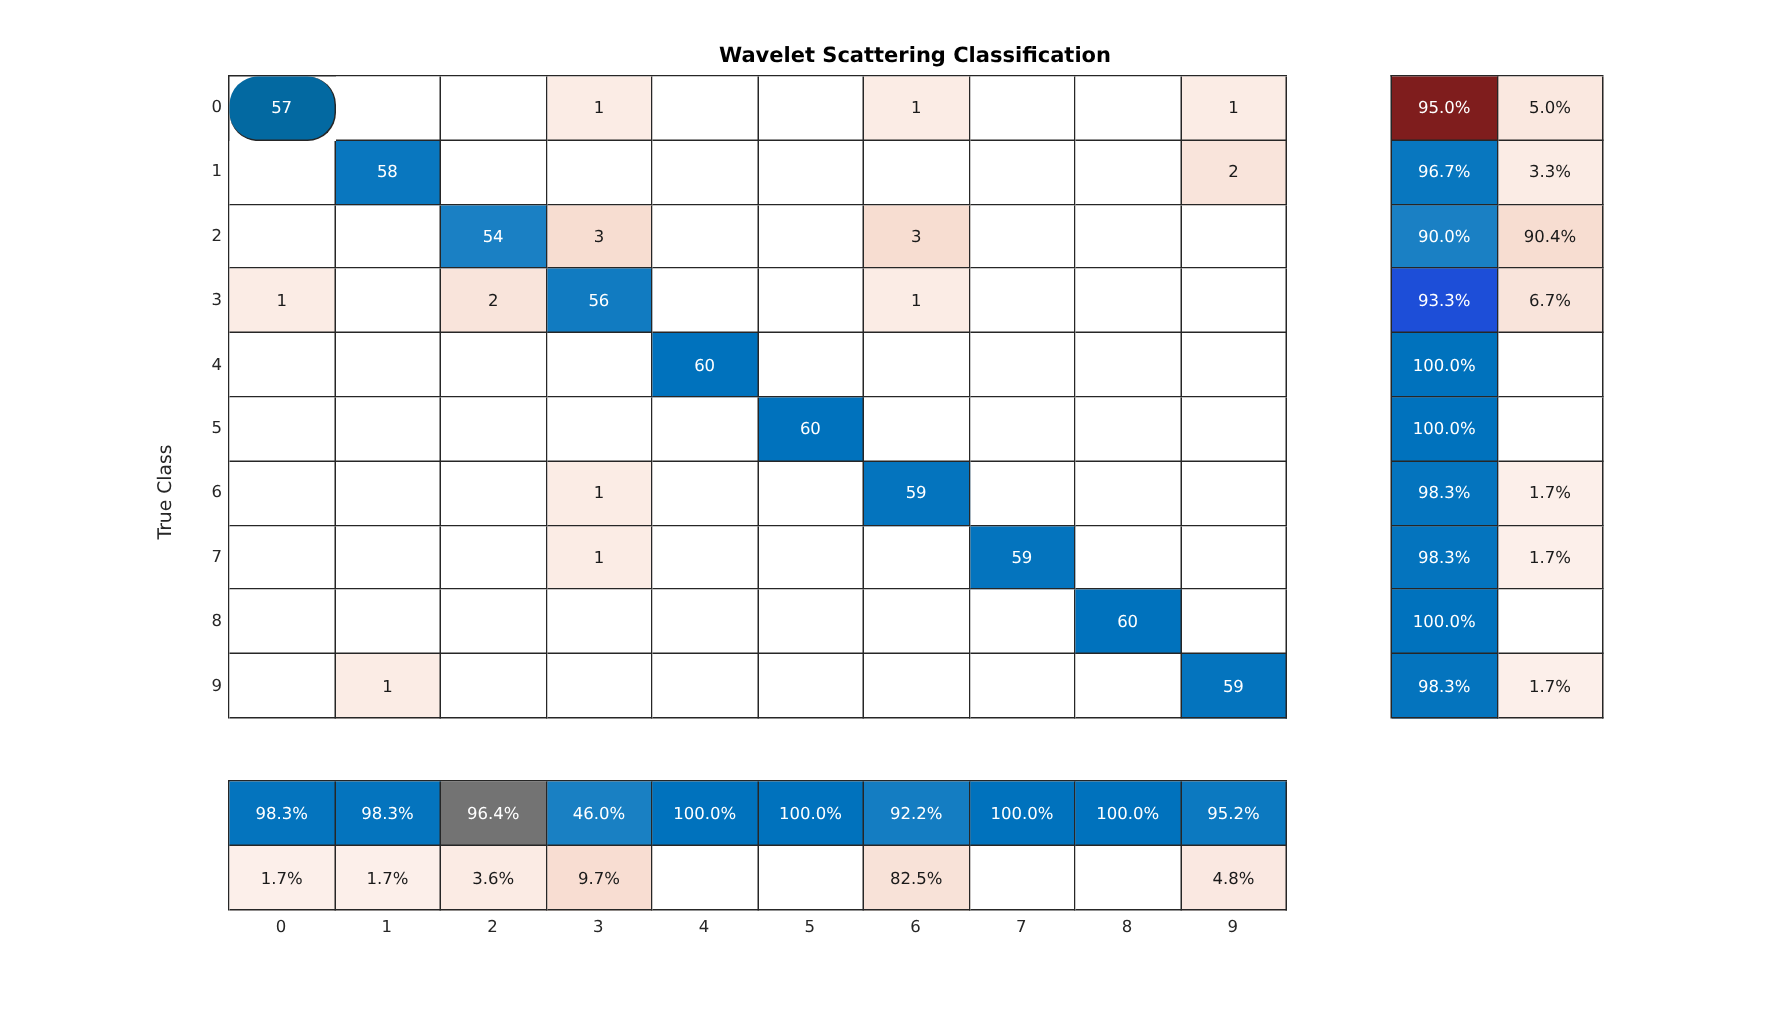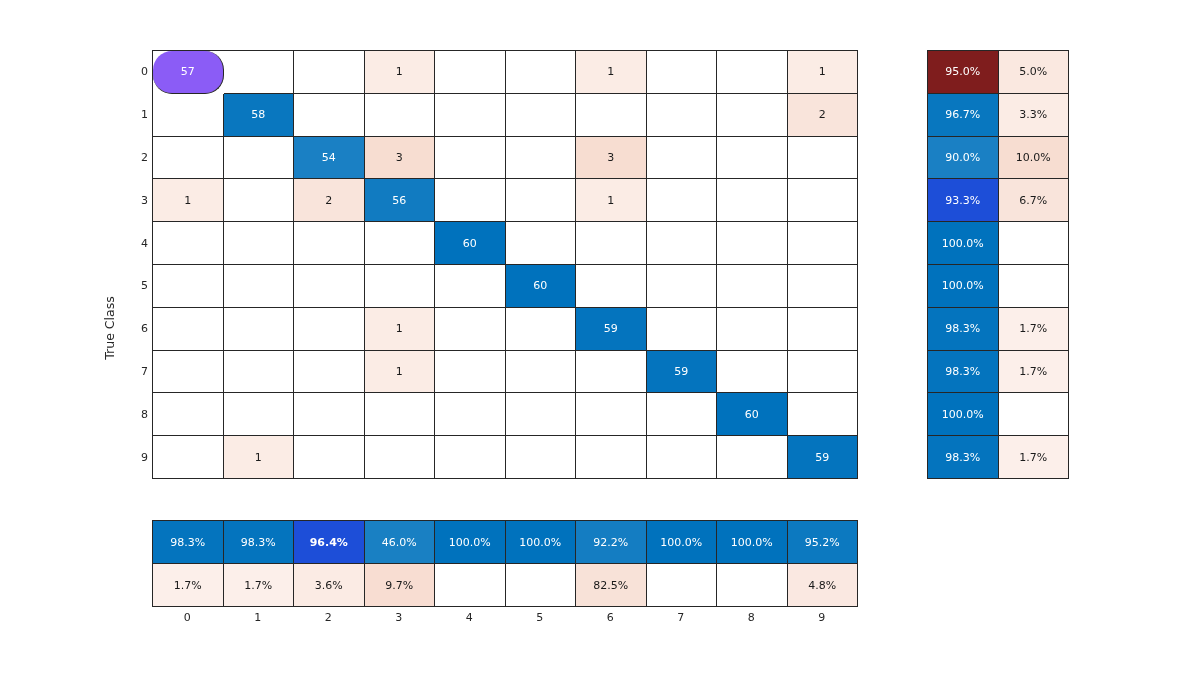--- a/index.html
+++ b/index.html
@@ -74,23 +74,24 @@
     left: 110px;
     top: 328px;
     transform: translate(-50%, -50%) rotate(-90deg);
     white-space: nowrap;
   }
 </style>
 </head>
 <body>
 
 <div class="fig">
+  <div class="chart-title">Wavelet Scattering Classification</div>
 
   <div class="grid" id="main-grid">
-      <div class="cell" style="background: #8b5cf6; color: rgb(255, 255, 255); border-radius: 19px;">57</div>
+      <div class="cell" style="background: #0369a1; color: rgb(255, 255, 255); border-radius: 19px;">57</div>
       <div class="cell" style="background: rgb(255, 255, 255);"></div>
       <div class="cell" style="background: rgb(255, 255, 255);"></div>
       <div class="cell" style="background: rgb(251, 236, 229); color: rgb(26, 26, 26);">1</div>
       <div class="cell" style="background: rgb(255, 255, 255);"></div>
       <div class="cell" style="background: rgb(255, 255, 255);"></div>
       <div class="cell" style="background: rgb(251, 236, 229); color: rgb(26, 26, 26);">1</div>
       <div class="cell" style="background: rgb(255, 255, 255);"></div>
       <div class="cell" style="background: rgb(255, 255, 255);"></div>
       <div class="cell" style="background: rgb(251, 236, 229); color: rgb(26, 26, 26);">1</div>
       <div class="cell" style="background: rgb(255, 255, 255);"></div>
@@ -183,40 +184,40 @@
       <div class="cell" style="background: rgb(255, 255, 255);"></div>
       <div class="cell" style="background: rgb(255, 255, 255);"></div>
       <div class="cell" style="background: rgb(4, 116, 190); color: rgb(255, 255, 255);">59</div>
     </div>
   <div class="grid" id="row-summary">
       <div class="cell" style="background: #7f1d1d; color: rgb(255, 255, 255);">95.0%</div>
       <div class="cell" style="background: rgb(250, 232, 224); color: rgb(26, 26, 26);">5.0%</div>
       <div class="cell" style="background: rgb(8, 119, 191); color: rgb(255, 255, 255);">96.7%</div>
       <div class="cell" style="background: rgb(251, 236, 229); color: rgb(26, 26, 26);">3.3%</div>
       <div class="cell" style="background: rgb(26, 128, 196); color: rgb(255, 255, 255);">90.0%</div>
-      <div class="cell" style="background: rgb(247, 221, 209); color: rgb(26, 26, 26);">10.0%</div>
+      <div class="cell" style="background: rgb(247, 221, 209); color: rgb(26, 26, 26);">90.4%</div>
       <div class="cell" style="background: #1d4ed8; color: rgb(255, 255, 255);">93.3%</div>
       <div class="cell" style="background: rgb(249, 228, 219); color: rgb(26, 26, 26);">6.7%</div>
       <div class="cell" style="background: rgb(0, 114, 189); color: rgb(255, 255, 255);">100.0%</div>
       <div class="cell" style="background: rgb(255, 255, 255);"></div>
       <div class="cell" style="background: rgb(0, 114, 189); color: rgb(255, 255, 255);">100.0%</div>
       <div class="cell" style="background: rgb(255, 255, 255);"></div>
       <div class="cell" style="background: rgb(4, 116, 190); color: rgb(255, 255, 255);">98.3%</div>
       <div class="cell" style="background: rgb(252, 239, 234); color: rgb(26, 26, 26);">1.7%</div>
       <div class="cell" style="background: rgb(4, 116, 190); color: rgb(255, 255, 255);">98.3%</div>
       <div class="cell" style="background: rgb(252, 239, 234); color: rgb(26, 26, 26);">1.7%</div>
       <div class="cell" style="background: rgb(0, 114, 189); color: rgb(255, 255, 255);">100.0%</div>
       <div class="cell" style="background: rgb(255, 255, 255);"></div>
       <div class="cell" style="background: rgb(4, 116, 190); color: rgb(255, 255, 255);">98.3%</div>
       <div class="cell" style="background: rgb(252, 239, 234); color: rgb(26, 26, 26);">1.7%</div>
     </div>
   <div class="grid" id="col-summary">
       <div class="cell" style="background: rgb(4, 116, 190); color: rgb(255, 255, 255);">98.3%</div>
       <div class="cell" style="background: rgb(4, 116, 190); color: rgb(255, 255, 255);">98.3%</div>
-      <div class="cell" style="background: #1d4ed8; color: rgb(255, 255, 255); font-weight: bold;">96.4%</div>
+      <div class="cell" style="background: #737373; color: rgb(255, 255, 255);">96.4%</div>
       <div class="cell" style="background: rgb(25, 128, 195); color: rgb(255, 255, 255);">46.0%</div>
       <div class="cell" style="background: rgb(0, 114, 189); color: rgb(255, 255, 255);">100.0%</div>
       <div class="cell" style="background: rgb(0, 114, 189); color: rgb(255, 255, 255);">100.0%</div>
       <div class="cell" style="background: rgb(20, 125, 194); color: rgb(255, 255, 255);">92.2%</div>
       <div class="cell" style="background: rgb(0, 114, 189); color: rgb(255, 255, 255);">100.0%</div>
       <div class="cell" style="background: rgb(0, 114, 189); color: rgb(255, 255, 255);">100.0%</div>
       <div class="cell" style="background: rgb(12, 121, 192); color: rgb(255, 255, 255);">95.2%</div>
       <div class="cell" style="background: rgb(252, 239, 234); color: rgb(26, 26, 26);">1.7%</div>
       <div class="cell" style="background: rgb(252, 239, 234); color: rgb(26, 26, 26);">1.7%</div>
       <div class="cell" style="background: rgb(251, 235, 228); color: rgb(26, 26, 26);">3.6%</div>

